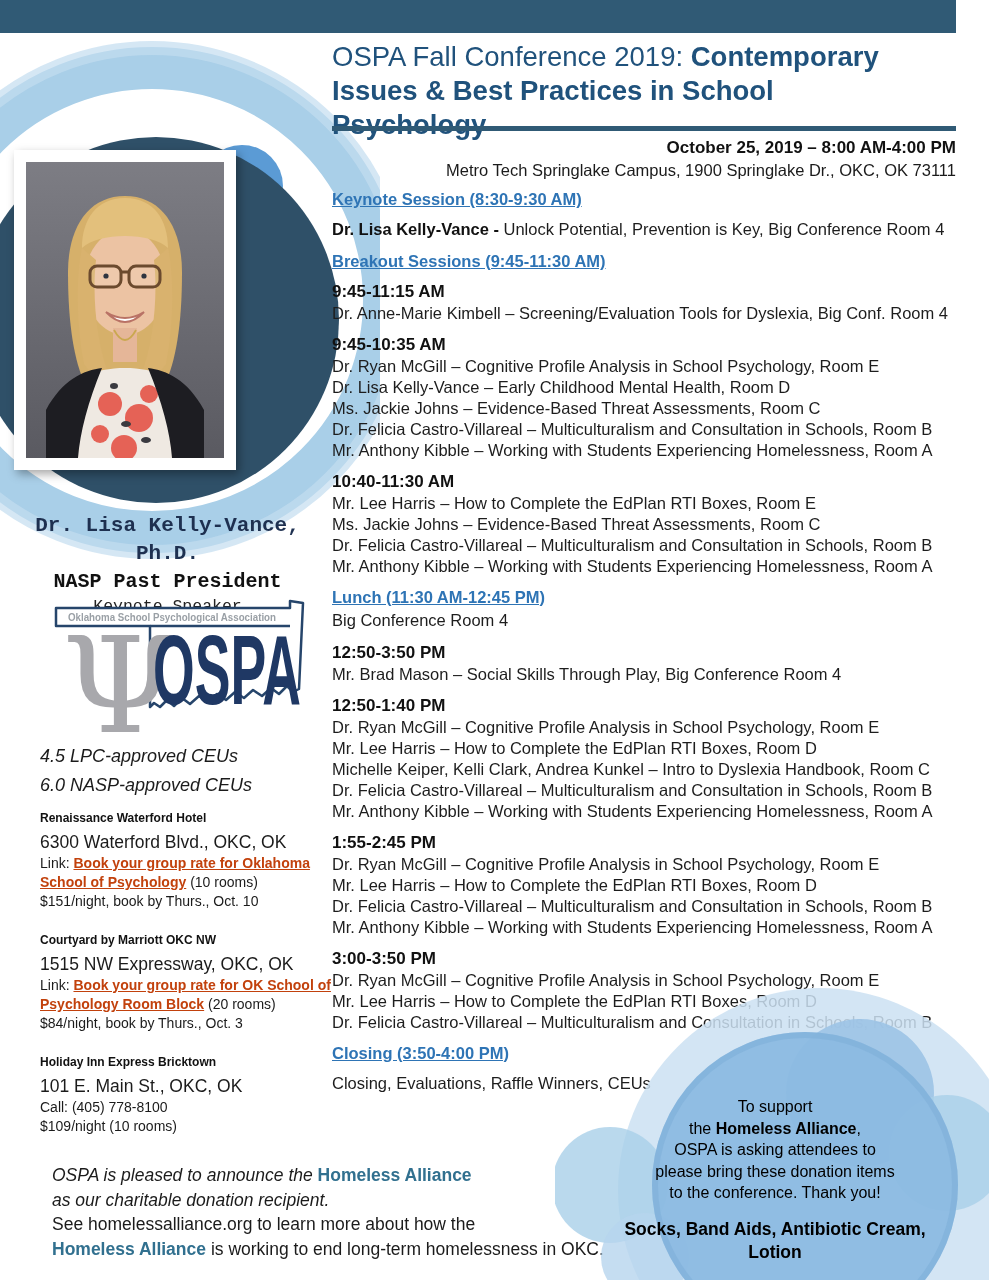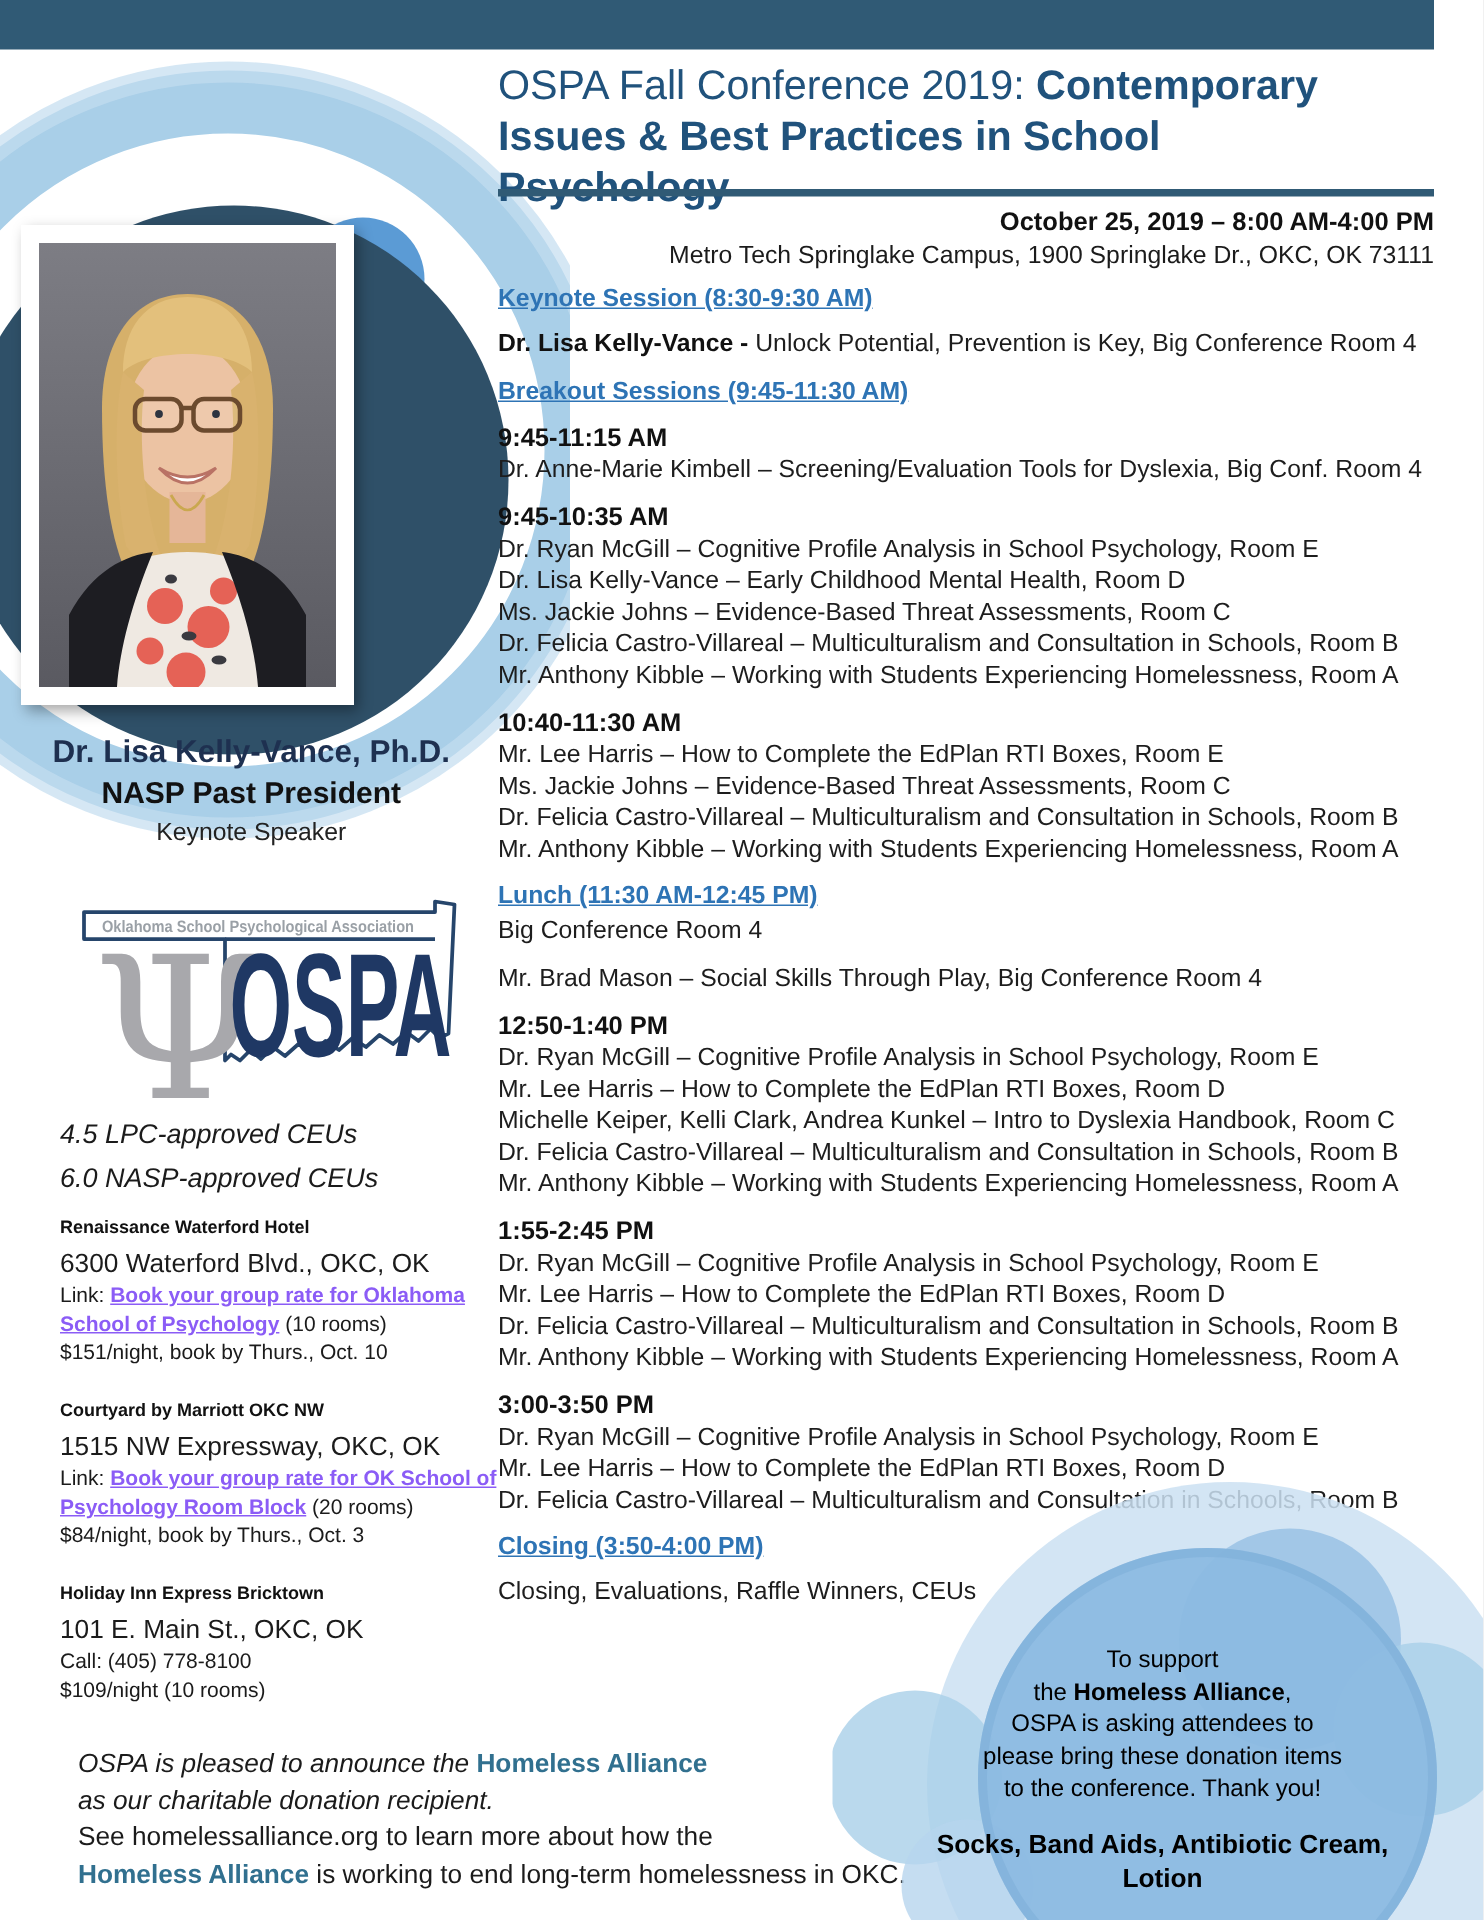--- a/index.html
+++ b/index.html
@@ -16,39 +16,39 @@
   #left-blob{position:absolute;left:-70px;top:28px;width:450px;height:560px;}
 
   
   #photo-frame{
     position:absolute;left:14px;top:150px;width:198px;height:296px;
     background:#fff;padding:12px;box-shadow:3px 4px 9px rgba(0,0,0,.35);
   }
   #photo-frame svg{display:block;}
 
   
-  #speaker-block{position:absolute;left:0;top:488px;width:335px;text-align:center;}
+  #speaker-block{position:absolute;left:0;top:512px;width:335px;text-align:center;font-family:Liberation Mono, monospace;}
   .speaker-name{font-size:21px;font-weight:bold;color:#1E3050;line-height:28px;}
   .speaker-title{font-size:20px;font-weight:bold;color:#111;line-height:27px;}
   .speaker-role{font-size:16.5px;color:#222;line-height:24px;}
 
   
   #logo{position:absolute;left:50px;top:594px;width:264px;height:146px;}
 
   
   #ceus{position:absolute;left:40px;top:742px;font-style:italic;font-size:18px;line-height:29px;color:#1b1b1b;}
 
   
   #hotels{position:absolute;left:40px;top:800px;width:302px;}
   .hotels-heading{font-size:19px;line-height:27px;color:#1b1b1b;}
   .hotel{margin-top:6px;margin-bottom:17px;}
   .hotel-name{font-size:12px;font-weight:bold;line-height:24px;color:#111;}
   .hotel-address{font-size:17.5px;line-height:24px;color:#1b1b1b;}
   .hotel-small{font-size:14px;line-height:19px;color:#1b1b1b;}
-  .hotel-link{color:#8b5cf6;text-decoration:underline;font-weight:bold;cursor:pointer;}
+  .hotel-link{color:#c2410c;text-decoration:underline;font-weight:bold;cursor:pointer;}
 
   
   #charity{position:absolute;left:52px;top:1163px;width:590px;font-size:17.5px;line-height:24.5px;}
   .ital{font-style:italic;}
   .teal-bold{color:#31708F;font-weight:bold;}
 
   
   #title{position:absolute;left:332px;top:40px;width:600px;font-size:27.5px;line-height:34px;color:#20527C;}
   #title .t-bold{font-weight:bold;text-align:center;}
   #title-rule{position:absolute;left:332px;top:126px;width:624px;height:5px;background:#305A75;}
@@ -210,20 +210,21 @@
       <div class="s-block">
         <div class="s-time">10:40-11:30 AM</div>
         <p class="s-entry">Mr. Lee Harris – How to Complete the EdPlan RTI Boxes, Room E</p>
         <p class="s-entry">Ms. Jackie Johns – Evidence-Based Threat Assessments, Room C</p>
         <p class="s-entry">Dr. Felicia Castro-Villareal – Multiculturalism and Consultation in Schools, Room B</p>
         <p class="s-entry">Mr. Anthony Kibble – Working with Students Experiencing Homelessness, Room A</p>
       </div>
       <div class="sec-h"><span>Lunch (11:30 AM-12:45 PM)</span></div>
       <p class="s-line tight">Big Conference Room 4</p>
       <div class="s-block">
+        <div class="s-time">12:50-3:50 PM</div>
         <p class="s-entry">Mr. Brad Mason – Social Skills Through Play, Big Conference Room 4</p>
       </div>
       <div class="s-block">
         <div class="s-time">12:50-1:40 PM</div>
         <p class="s-entry">Dr. Ryan McGill – Cognitive Profile Analysis in School Psychology, Room E</p>
         <p class="s-entry">Mr. Lee Harris – How to Complete the EdPlan RTI Boxes, Room D</p>
         <p class="s-entry">Michelle Keiper, Kelli Clark, Andrea Kunkel – Intro to Dyslexia Handbook, Room C</p>
         <p class="s-entry">Dr. Felicia Castro-Villareal – Multiculturalism and Consultation in Schools, Room B</p>
         <p class="s-entry">Mr. Anthony Kibble – Working with Students Experiencing Homelessness, Room A</p>
       </div>

